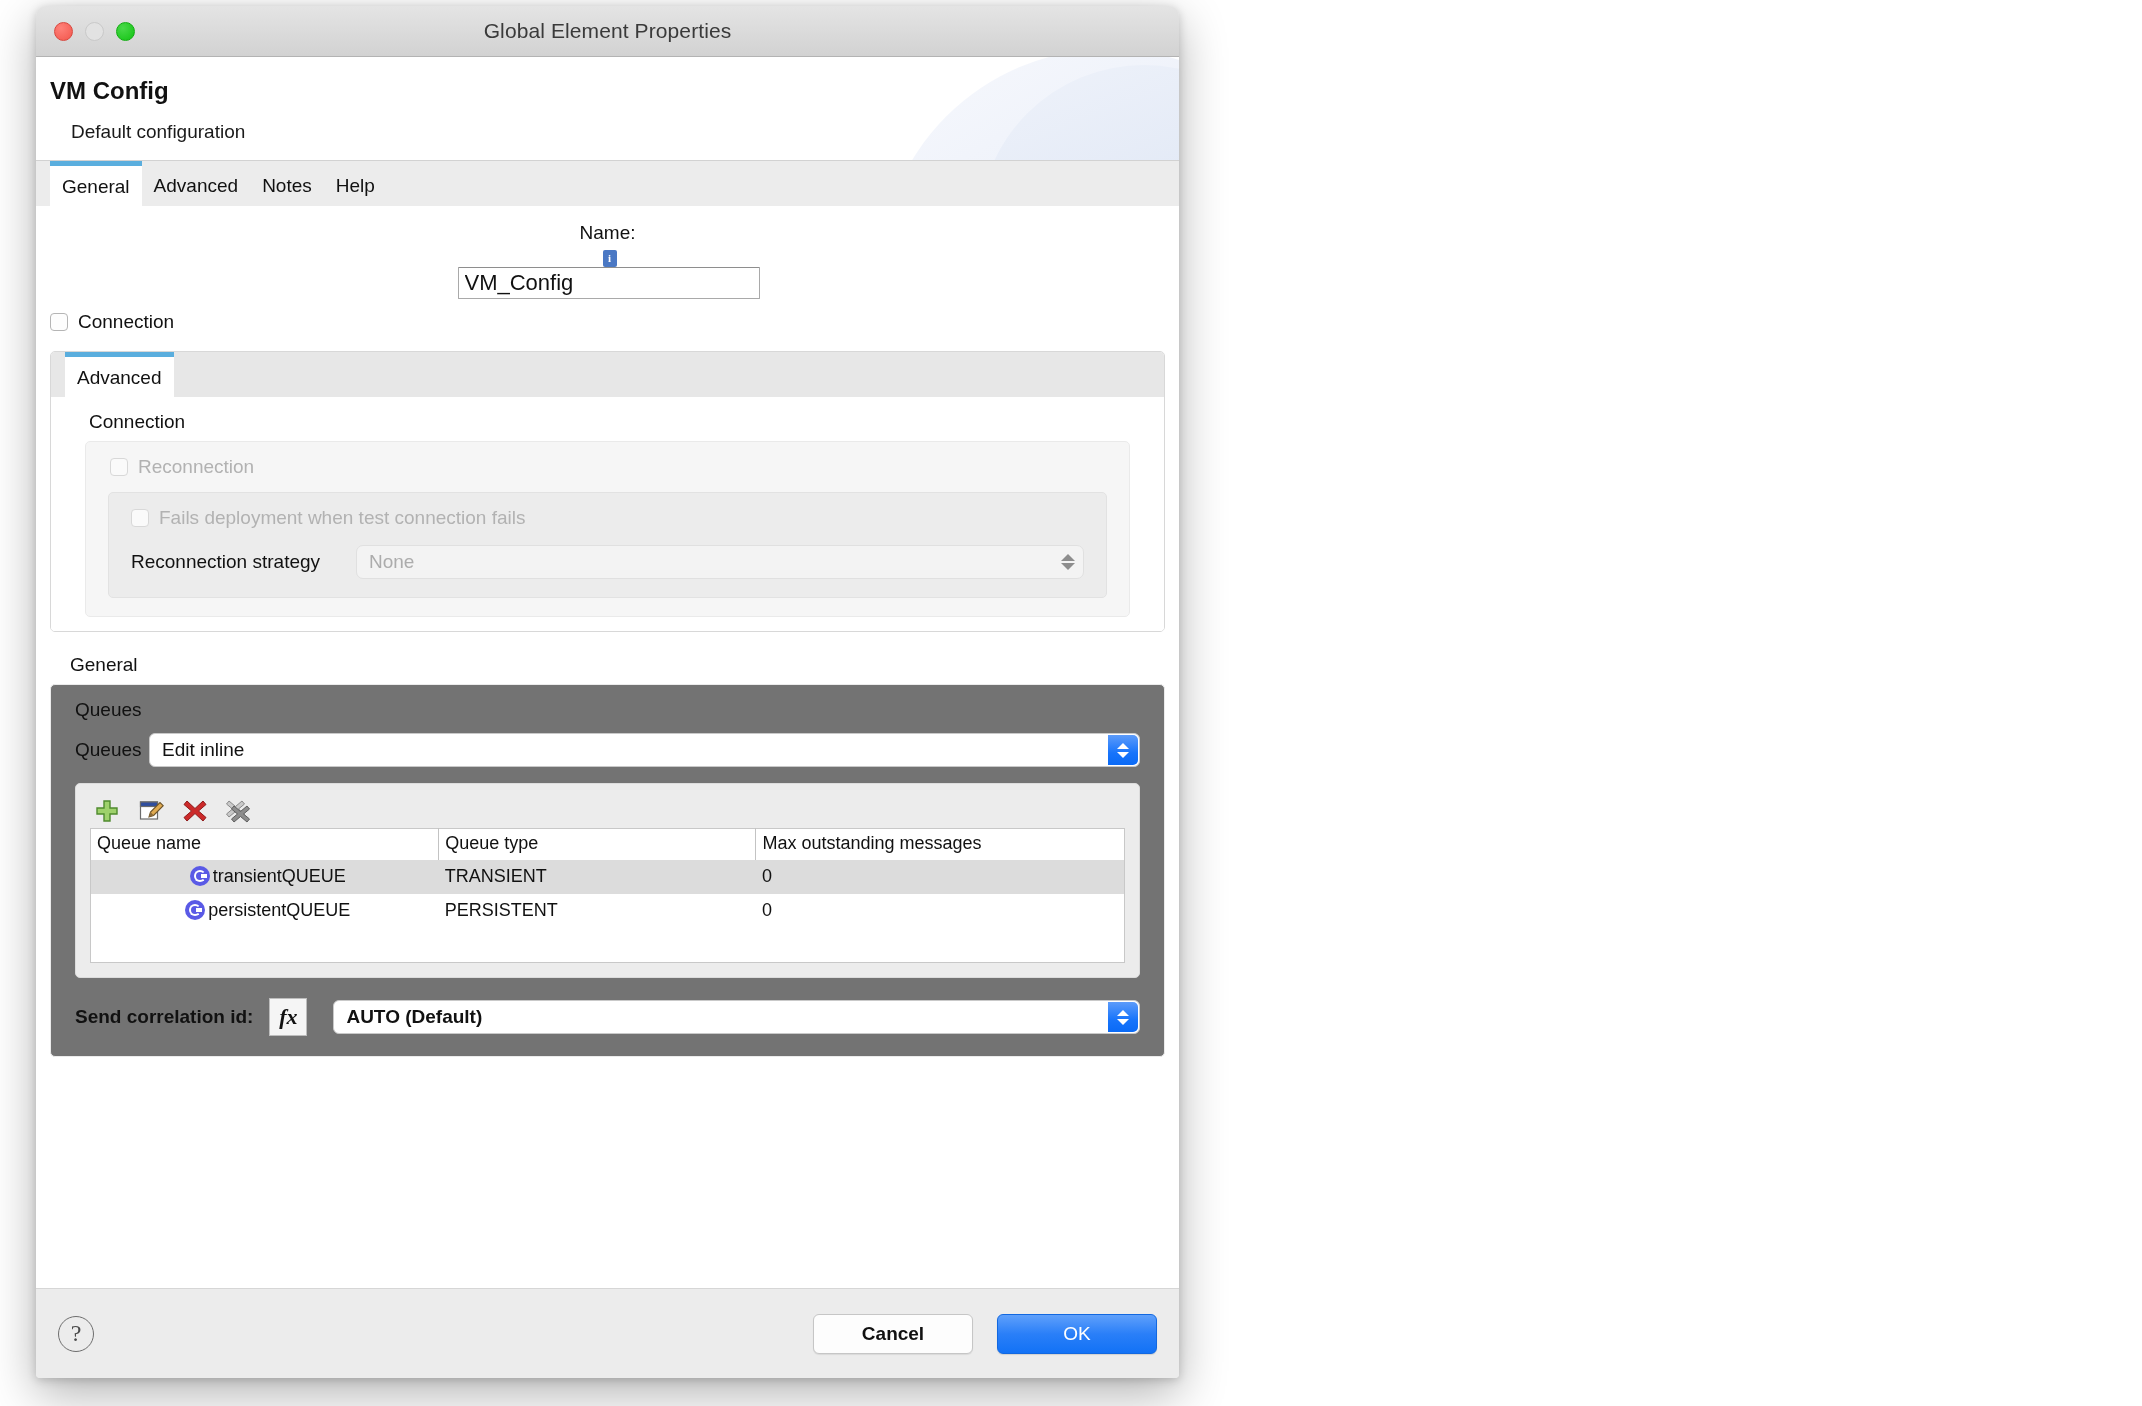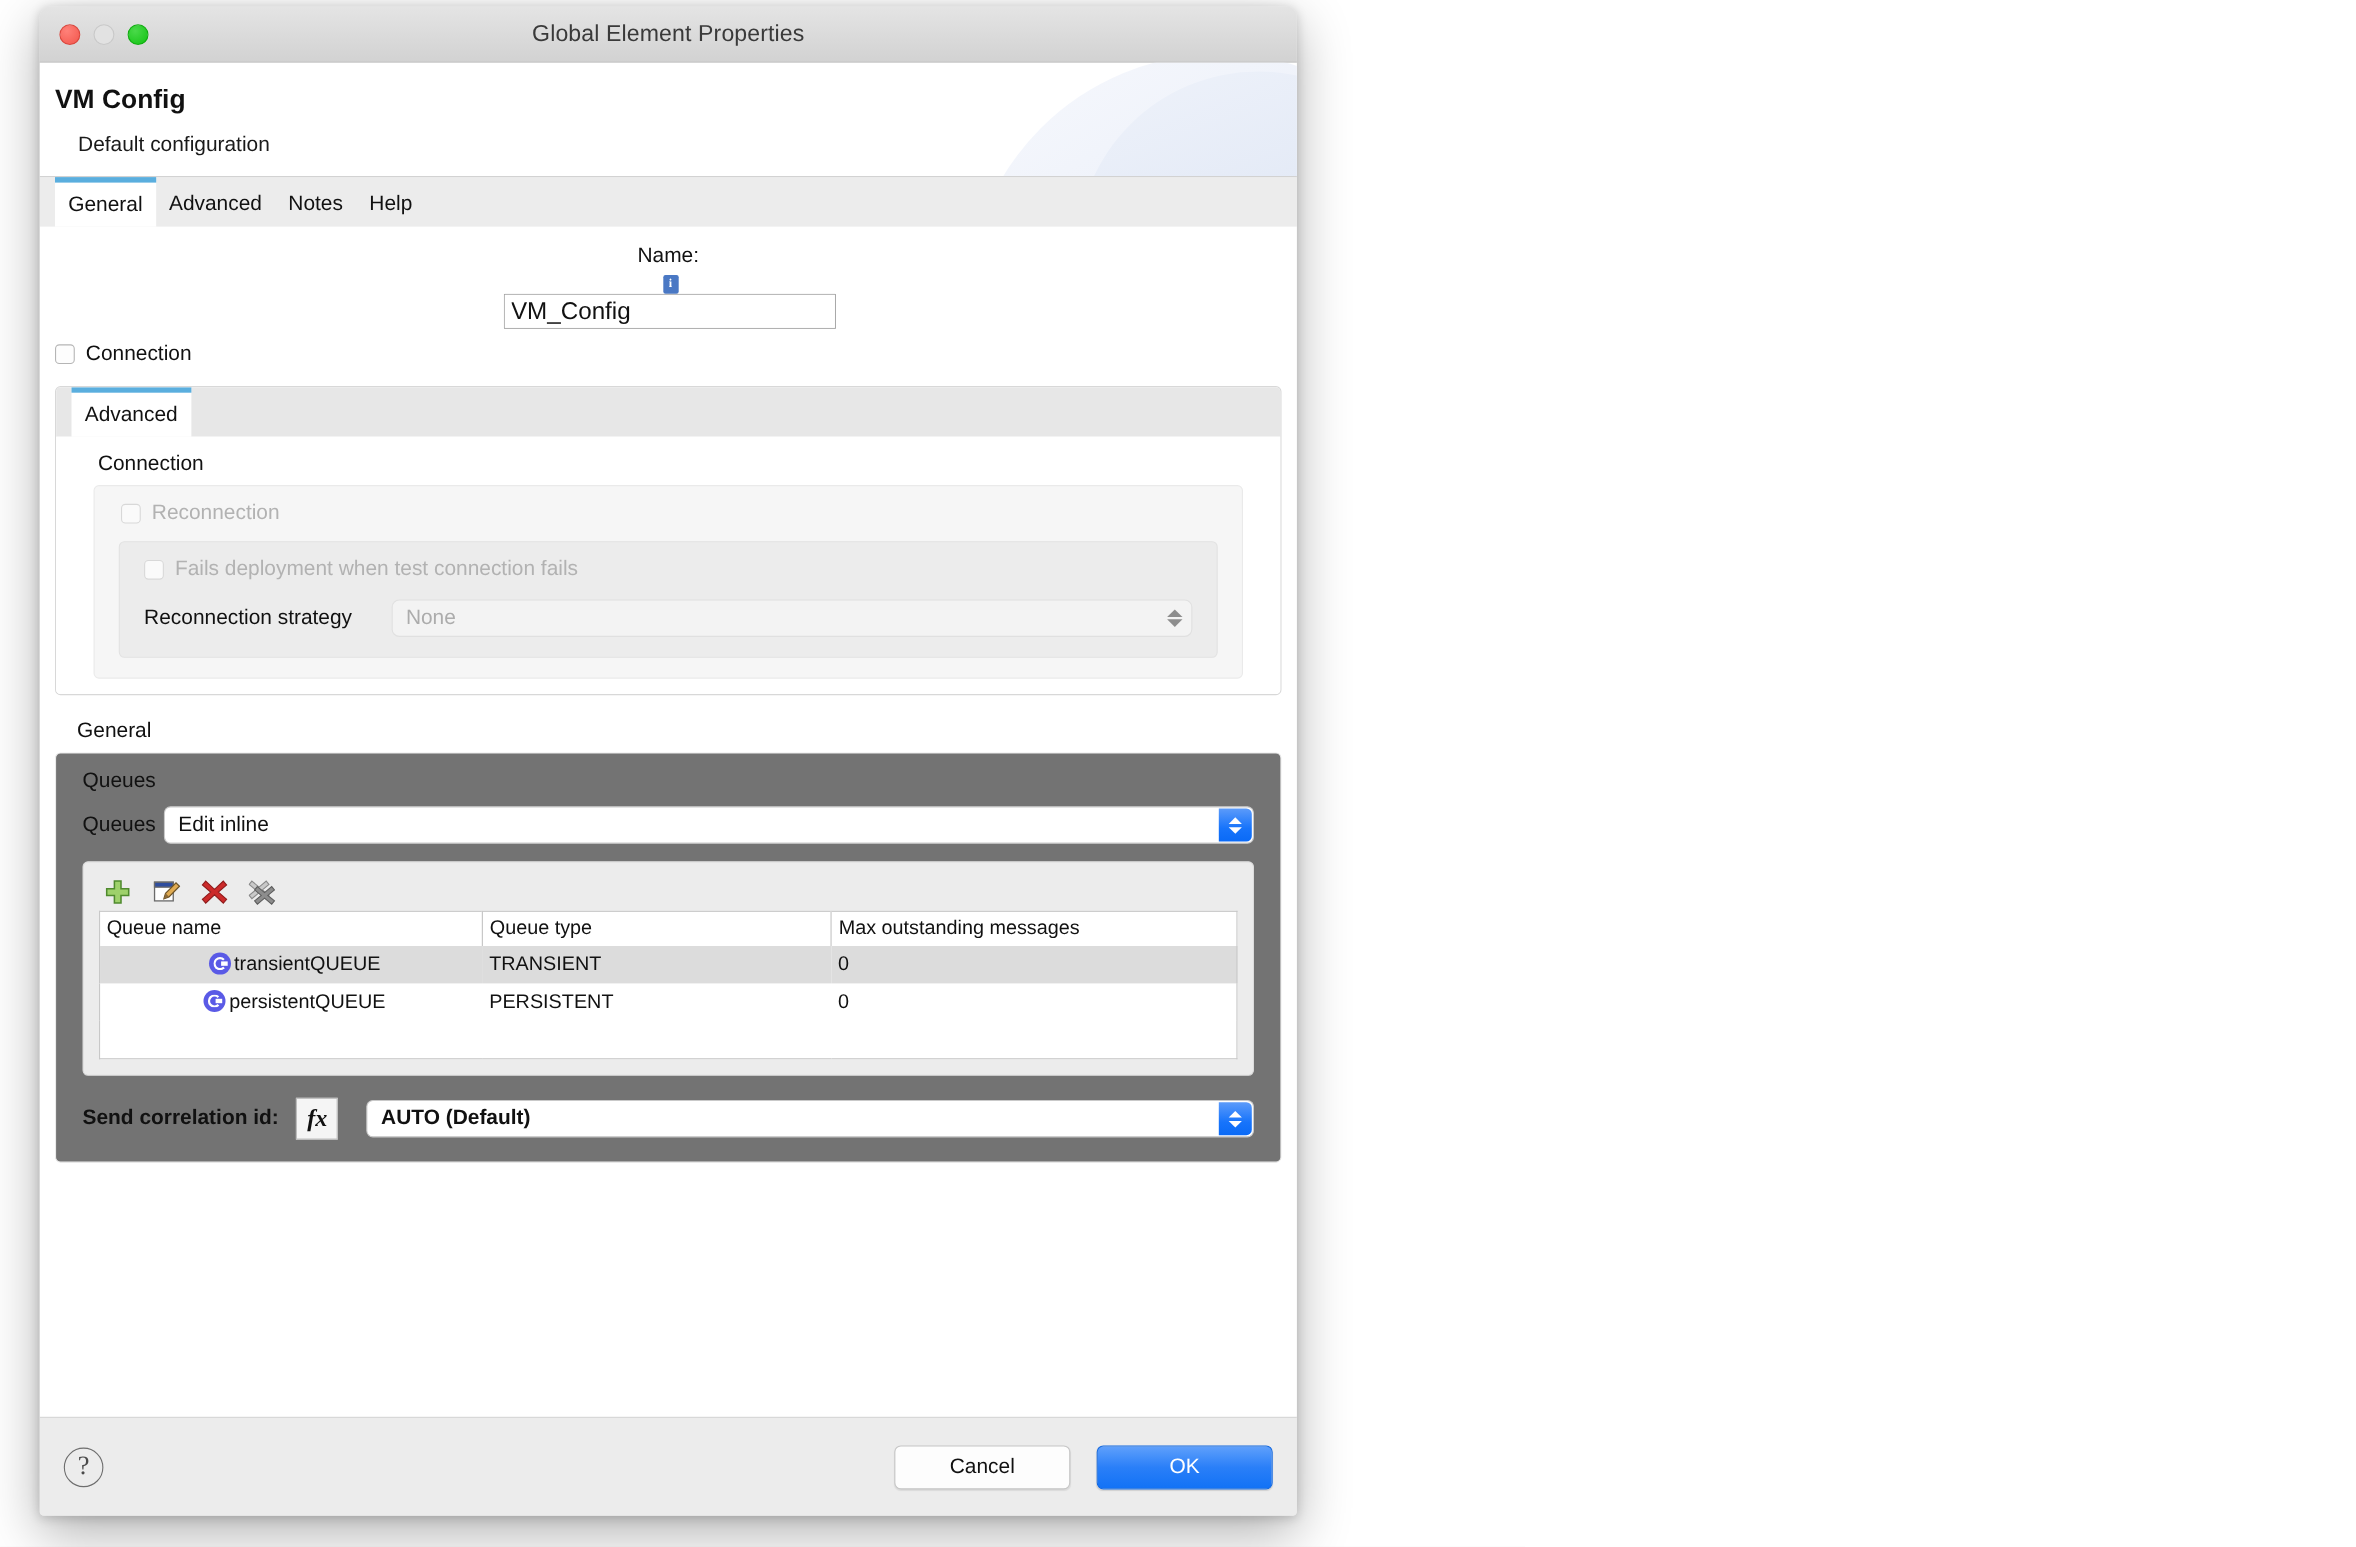--- a/index.html
+++ b/index.html
@@ -469,20 +469,21 @@
     justify-content: center;
     box-sizing: border-box;
     cursor: default;
   }
   .btn.cancel {
     background: #fdfdfd;
     border: 1px solid #c6c6c6;
     color: #111;
     margin-right: 24px;
     box-shadow: 0 1px 1px rgba(0,0,0,0.08);
+    font-weight: bold;
   }
   .btn.ok {
     background: linear-gradient(180deg, #5fa0fb 0%, #2a7ff8 50%, #1272f6 100%);
     border: 1px solid #1268e0;
     color: #ffffff;
     box-shadow: 0 1px 1px rgba(0,0,0,0.12);
   }
 </style>
 </head>
 <body>

